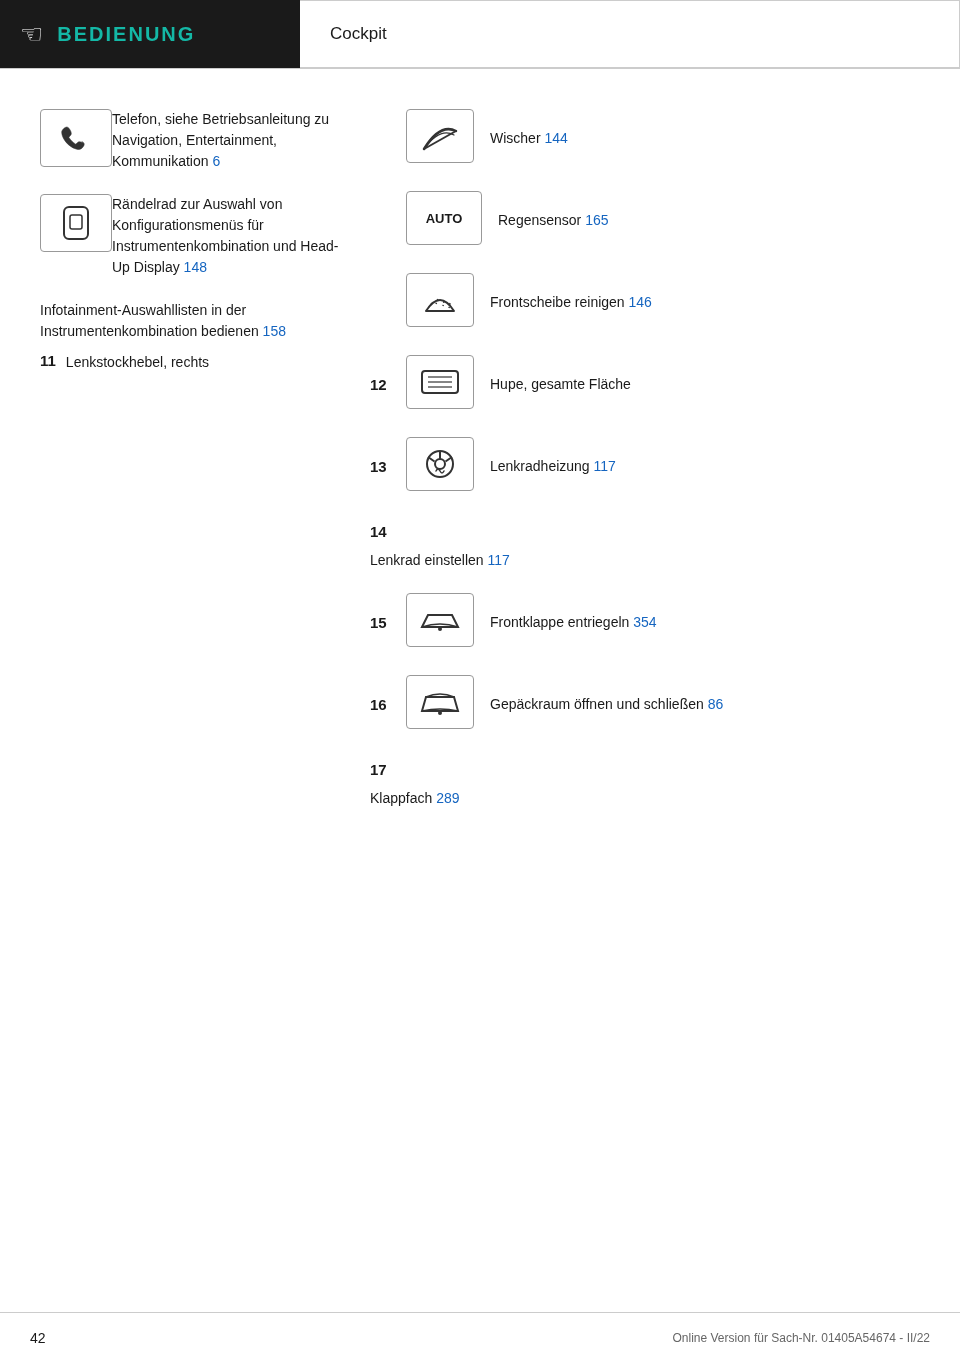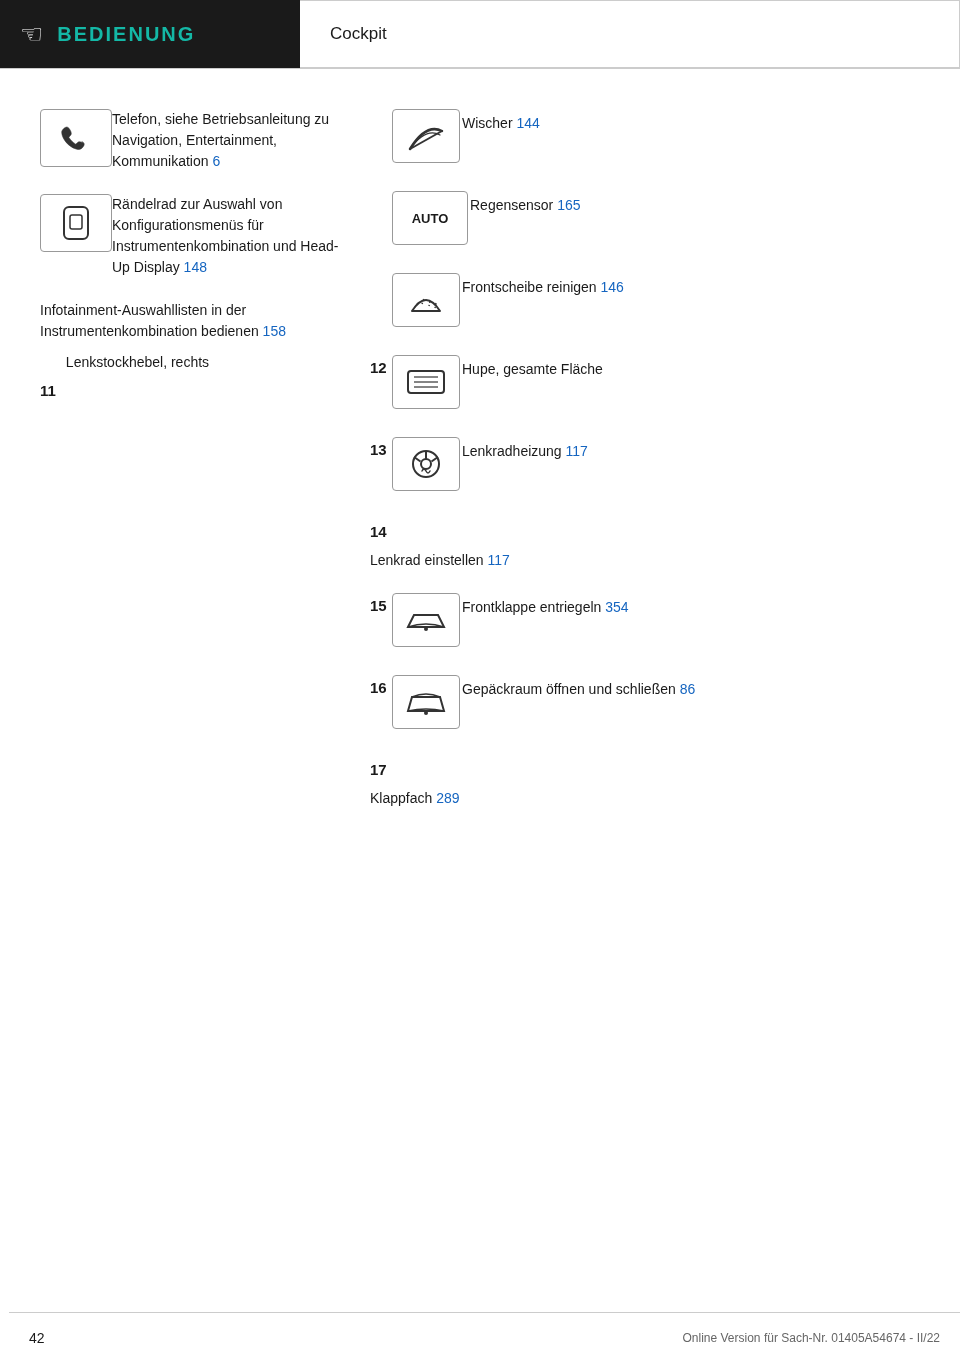--- a/index.html
+++ b/index.html
@@ -99,41 +99,40 @@
 
     .item-text .ref-num {
       color: #1565c0;
     }
 
     .item-number {
       font-size: 15px;
       font-weight: bold;
       color: #1a1a1a;
       margin-right: 4px;
-      margin-top: 30px;
     }
 
     .item-row-text {
       display: flex;
       align-items: flex-start;
       margin-bottom: 10px;
       gap: 6px;
     }
 
     
     .right-col {
       flex: 1;
       padding-left: 30px;
     }
 
     .right-item {
       display: flex;
-      align-items: flex-start;
+      align-items: center;
       margin-bottom: 28px;
-      gap: 2px;
+      gap: 16px;
     }
 
     .right-item-num {
       font-size: 15px;
       font-weight: bold;
       color: #1a1a1a;
       min-width: 20px;
       margin-top: 4px;
     }
 
@@ -179,28 +178,28 @@
       align-items: flex-start;
       margin-bottom: 22px;
       gap: 6px;
       flex-direction: column;
     }
 
     
     .footer {
       position: absolute;
       bottom: 0;
-      left: 9px;
+      left: 0;
       right: 0;
       height: 50px;
       border-top: 1px solid #ccc;
       display: flex;
       align-items: center;
       justify-content: space-between;
-      padding: 0 20px;
+      padding: 0 30px;
       font-size: 13px;
       color: #1a1a1a;
     }
 
     .footer-page {
       font-size: 14px;
       font-weight: normal;
     }
 
     .footer-version {

